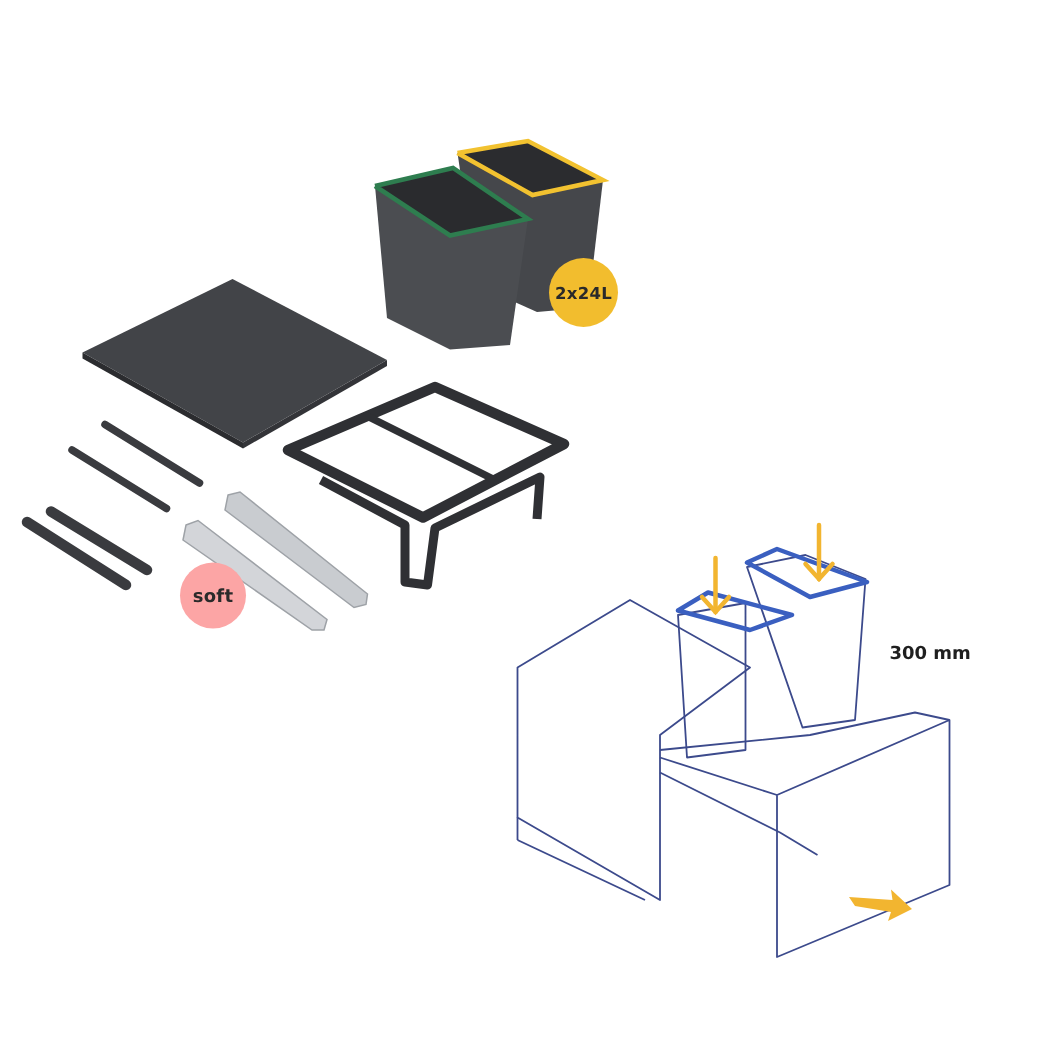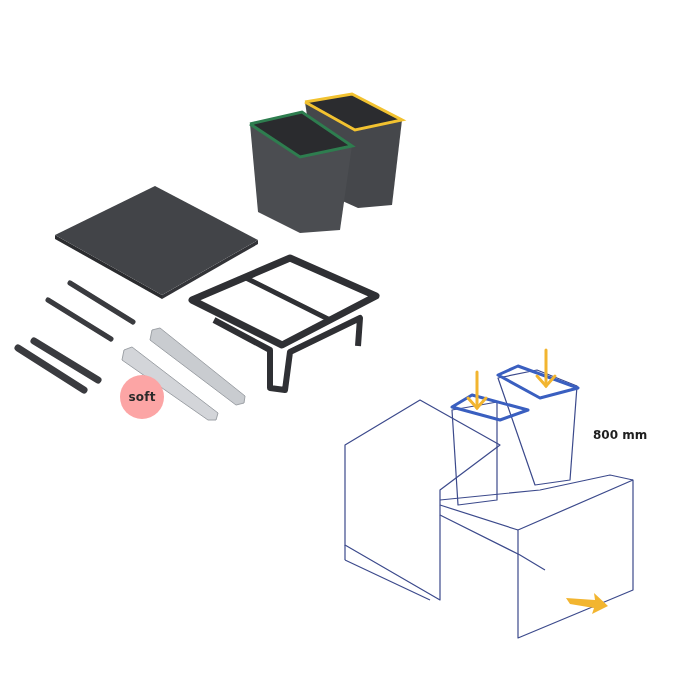--- a/index.html
+++ b/index.html
@@ -52,20 +52,21 @@
       <line x1="34" y1="341" x2="98" y2="380" stroke-width="7"></line>
       <line x1="18" y1="348" x2="84" y2="390" stroke-width="7"></line>
     </g>
 
     <g>
       <polygon points="152,330 160,328 245,396 244,403 236,405 150,340" fill="#c9ccd0" stroke="#9ea2a7" stroke-width="1"></polygon>
       <polygon points="124,350 132,347 218,413 216,420 208,420 122,360" fill="#d3d5d9" stroke="#9ea2a7" stroke-width="1"></polygon>
     </g>
   </svg>
 
+  <div class="badge" style="left:366px; top:172px; width:46px; height:46px; background:#f2bd2e;">2x24L</div>
   <div class="badge" style="left:120px; top:375px; width:44px; height:44px; background:#fca5a5; font-size:12px;">soft</div>
 
   <svg width="700" height="700" viewBox="0 0 700 700">
     <g fill="none" stroke="#3c4a8c" stroke-width="1.2" stroke-linejoin="round">
 
       <polygon points="345,445 420,400 500,445 440,490 440,600 345,545"></polygon>
       <line x1="345" y1="545" x2="345" y2="560"></line>
       <line x1="345" y1="560" x2="430" y2="600"></line>
 
       <polygon points="518,530 633,480 633,590 518,638"></polygon>
@@ -86,14 +87,14 @@
       <line x1="477" y1="372" x2="477" y2="408"></line>
       <polyline points="468,398 477,408 486,398"></polyline>
       <line x1="546" y1="350" x2="546" y2="386"></line>
       <polyline points="537,376 546,386 555,376"></polyline>
     </g>
     <g>
       <polygon points="566,598 595,600 594,593 608,606 592,614 594,608 570,604" fill="#f2b530"></polygon>
     </g>
   </svg>
 
-  <div class="dim-label" style="left:593px; top:428px;">800 mm</div>
+  <div class="dim-label" style="left:593px; top:428px;">300 mm</div>
 </div>
 
 </body></html>

